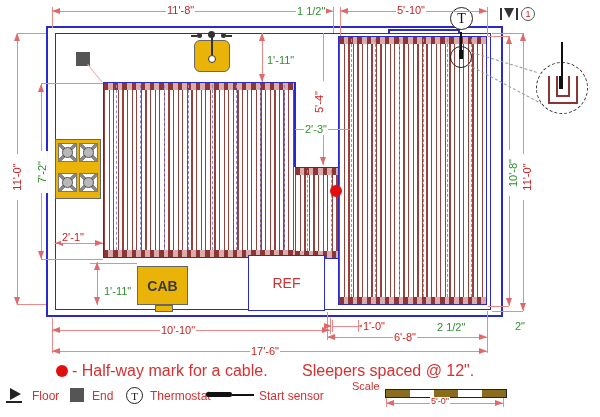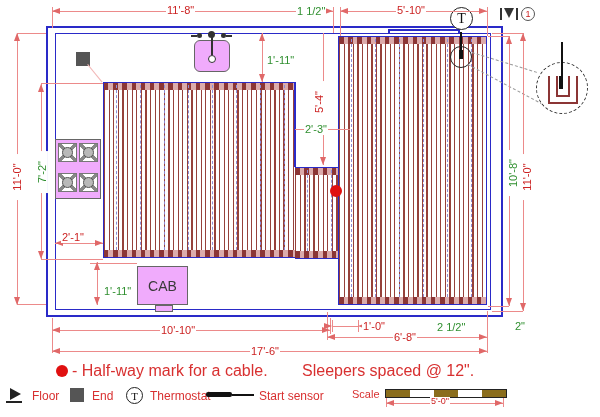--- a/index.html
+++ b/index.html
@@ -26,21 +26,21 @@
   .ar.right{border-top:3px solid transparent;border-bottom:3px solid transparent;border-left:8px solid #e06868;}
   
   .heated{position:absolute;background:
      repeating-linear-gradient(90deg,#96413b 0 1.3px,rgba(0,0,0,0) 1.3px 4.6px);}
   .heated::before,.heated::after{content:"";position:absolute;left:0;right:0;height:7px;
      background:repeating-linear-gradient(90deg,#8b3535 0 4.5px,#dcabab 4.5px 9.2px);}
   .heated::before{top:0;}
   .heated::after{bottom:0;}
   .slp{position:absolute;top:2px;bottom:2px;width:0;border-left:1px dashed #8d8dd8;}
   
-  .fixture{position:absolute;background:#f0abfc;border:1.5px solid #666;}
+  .fixture{position:absolute;background:#eab308;border:1.5px solid #666;font-weight:bold;}
   .burner{position:absolute;width:17px;height:17px;border:1px solid #777;background:
      linear-gradient(45deg,transparent 44%,#888 44%,#888 56%,transparent 56%),
      linear-gradient(-45deg,transparent 44%,#888 44%,#888 56%,transparent 56%),#fff;}
   .bcirc{position:absolute;left:3px;top:3px;width:9px;height:9px;border:1px solid #555;
      border-radius:50%;background:#b9b9b9;}
   .circle{position:absolute;border:1.5px solid #222;border-radius:50%;background:#fff;
      display:flex;align-items:center;justify-content:center;}
   .tfont{font-family:"Liberation Serif",serif;color:#111;}
   .label{position:absolute;color:#3a3a3a;font-size:14px;}
   .red{color:#cc3333;}
@@ -76,20 +76,23 @@
       <s class="slp" style="left: 60px;"></s>
       <s class="slp" style="left: 84px;"></s>
       <s class="slp" style="left: 108px;"></s>
       <s class="slp" style="left: 132px;"></s>
     </div>
 
   <div class="bh" style="left:388px;top:29px;width:70px;"></div>
   <div class="bv" style="left:388px;top:29px;height:5px;"></div>
   <div class="bv" style="left:458px;top:29px;height:5px;"></div>
 
+  <div style="position:absolute;left:248px;top:255px;width:75px;height:54px;background:#fff;border:1.5px solid #2a2ac8;display:flex;align-items:center;justify-content:center;">
+    <span class="label red">REF</span>
+  </div>
   <div class="fixture" style="left:137px;top:266px;width:49px;height:37px;display:flex;align-items:center;justify-content:center;">
     <span class="label">CAB</span>
   </div>
   <div class="fixture" style="left:155px;top:305px;width:16px;height:5px;"></div>
 
   <div class="fixture" style="left:194px;top:40px;width:34px;height:30px;border-radius:6px;"></div>
   <div style="position:absolute;left:208px;top:31px;width:7px;height:7px;border-radius:50%;background:#333;"></div>
   <div style="position:absolute;left:197px;top:33px;width:5px;height:5px;border-radius:50%;background:#333;"></div>
   <div style="position:absolute;left:221px;top:33px;width:5px;height:5px;border-radius:50%;background:#333;"></div>
   <div style="position:absolute;left:191px;top:35px;width:6px;height:1.5px;background:#333;"></div>
@@ -243,21 +246,21 @@
 
   <div class="circle" style="left:126px;top:387px;width:15px;height:15px;">
     <span class="tfont" style="font-size:11px;">T</span>
   </div>
   <div class="leg" style="left:150px;top:389px;font-size:12px;">Thermostat</div>
 
   <div style="position:absolute;left:206px;top:392px;width:26px;height:5px;background:#111;border-radius:2px;"></div>
   <div style="position:absolute;left:232px;top:394px;width:22px;height:1.5px;background:#111;"></div>
   <div class="leg" style="left:259px;top:389px;font-size:12px;">Start sensor</div>
 
-  <div class="leg" style="left:352px;top:388px;font-size:11px;">Scale</div>
+  <div class="leg" style="left:352px;top:380px;font-size:11px;">Scale</div>
   <div style="position:absolute;left:385px;top:389px;width:120px;height:7px;border:1px solid #222;background:repeating-linear-gradient(90deg,#8a6d1c 0 24px,#ffffff 24px 48px);"></div>
   <div class="vl" style="left:386px;top:398px;height:9px;"></div>
   <div class="vl" style="left:503px;top:398px;height:9px;"></div>
   <div class="hl" style="left:386px;top:403px;width:118px;"></div>
   <div class="ar left" style="left:386px;top:400px;"></div>
   <div class="ar right" style="left:495px;top:400px;"></div>
   <div class="dt" style="left:430px;top:397px;font-size:9px;">5'-0"</div>
 
 </div>
 

